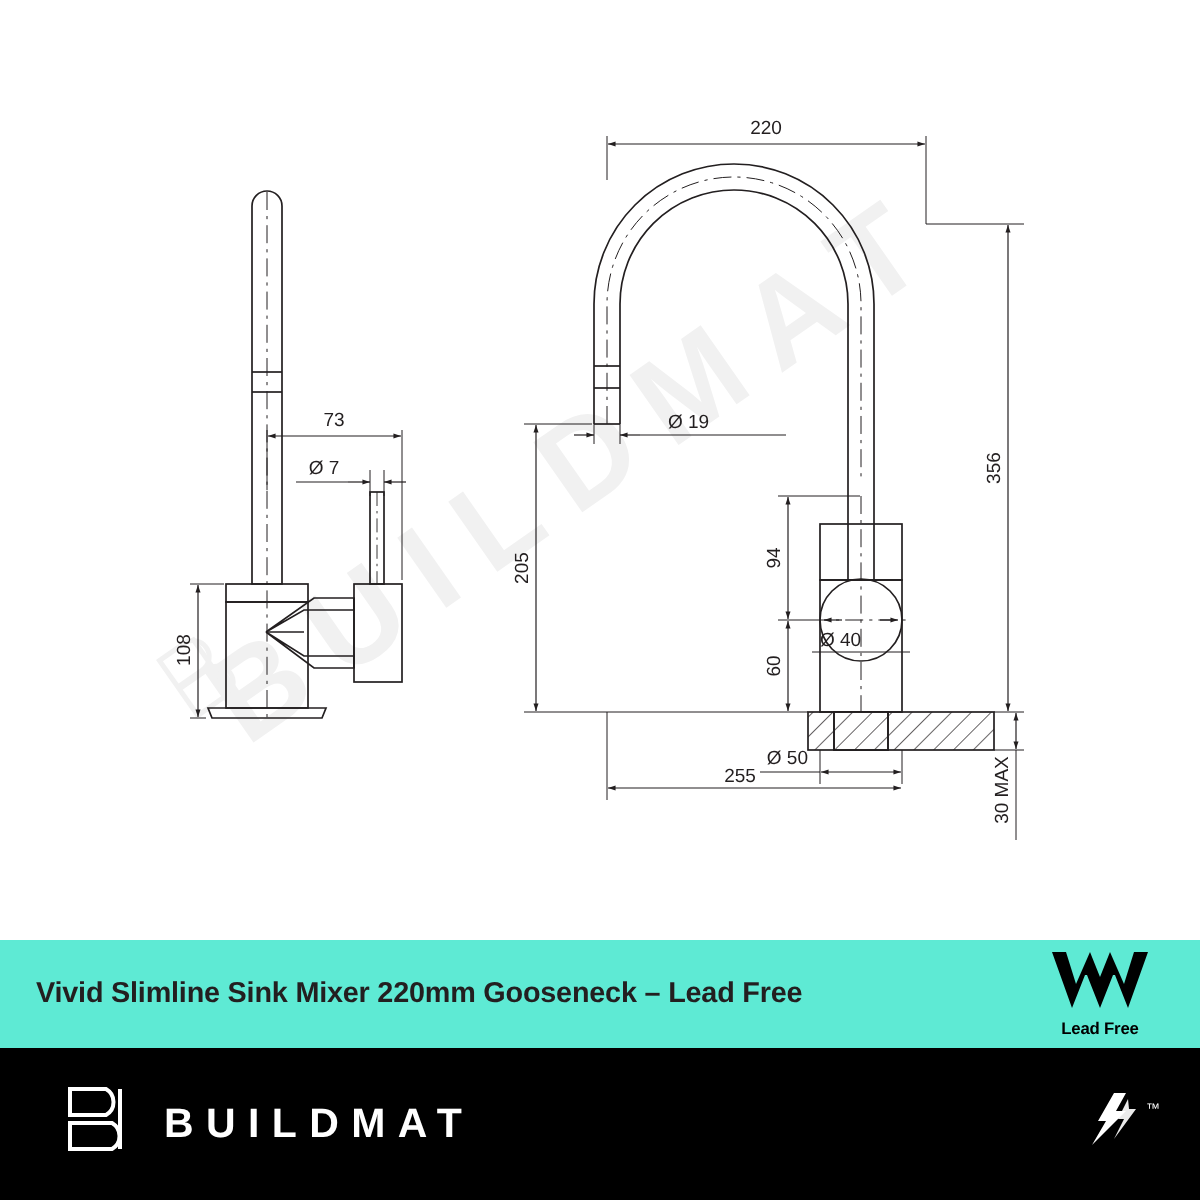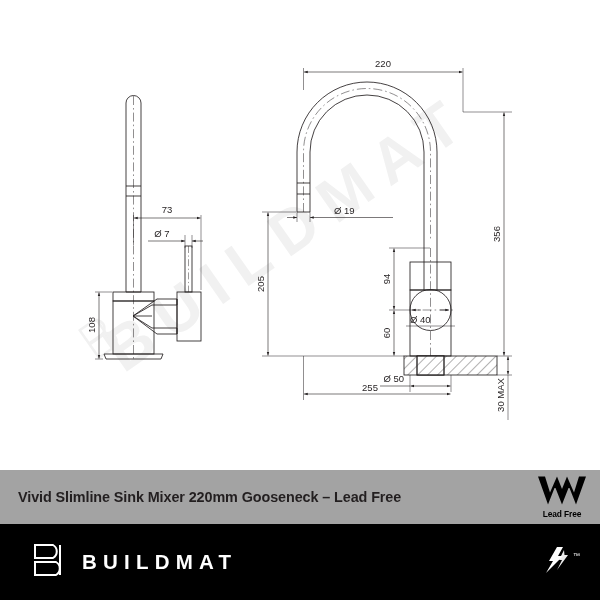--- a/index.html
+++ b/index.html
@@ -31,38 +31,38 @@
     left: 0;
     top: 0;
     display: block;
   }
   #title-band {
     position: absolute;
     left: 0;
     top: 470px;
     width: 600px;
     height: 54px;
-    background: #a3a3a3;
+    background: #5eead4;
     display: flex;
     align-items: center;
   }
   #product-title {
     position: absolute;
     left: 18px;
     top: 50%;
     transform: translateY(-50%);
     font-size: 14.4px;
     font-weight: bold;
     color: #231f20;
     letter-spacing: -0.1px;
     white-space: nowrap;
   }
   #watermark-cert {
     position: absolute;
-    right: 7px;
+    right: 19px;
     top: 50%;
     transform: translateY(-50%);
     width: 62px;
     text-align: center;
   }
   #watermark-cert .wm-glyph {
     display: block;
     line-height: 1;
   }
   #watermark-cert .wm-label {

